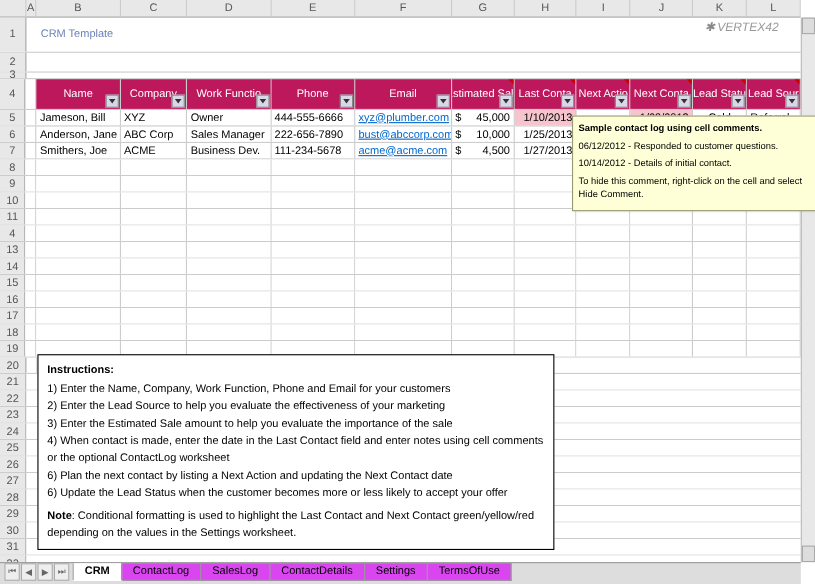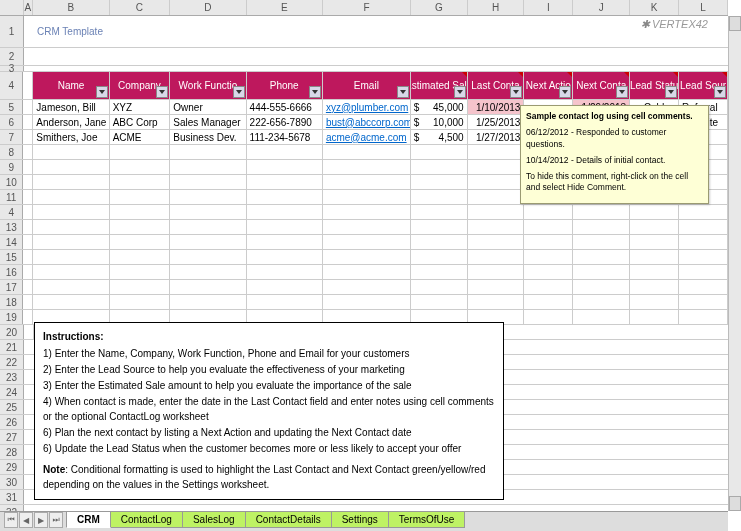--- a/index.html
+++ b/index.html
@@ -53,29 +53,29 @@
   .note-row { height: 15px; }
   .note-row .cell { font-size: 10px; }
   
   
   .instr-box { position: absolute; left: 34px; top: 322px; width: 470px; background: #fff; border: 1px solid #000; padding: 6px 8px; font-size: 10px; line-height: 1.5; }
   .instr-box .ititle { font-weight: bold; margin-bottom: 2px; }
   .instr-box p { margin: 1px 0; }
   .instr-box .inote { margin-top: 6px; }
   
   
-  .comment { position: absolute; left: 520px; top: 105px; width: 189px; background: #feffd6; border: 1px solid #9a9a72; padding: 5px; font-size: 8.5px; line-height: 1.4; z-index: 10; box-shadow: 1px 1px 2px rgba(0,0,0,0.2); }
+  .comment { position: absolute; left: 520px; top: 105px; width: 222px; background: #feffd6; border: 1px solid #9a9a72; padding: 5px; font-size: 8.5px; line-height: 1.4; z-index: 10; box-shadow: 1px 1px 2px rgba(0,0,0,0.2); }
   .comment .ct { font-weight: bold; margin-bottom:4px; }
   .comment p { margin: 4px 0; }
   
   
   .tabs { position: absolute; bottom: 0; left: 0; right: 13px; height: 20px; background: #ddd; display: flex; align-items: flex-start; border-top: 1px solid #999; }
   .tab-nav { display: flex; padding: 0 4px; gap:1px; }
   .tab-nav span { width: 14px; height: 16px; background:#eee; border:1px solid #aaa; display:flex; align-items:center; justify-content:center; font-size:8px; color:#666; }
-  .tab { padding: 2px 10px; background: #bef264; border: 1px solid #999; border-top:none; font-size: 10px; margin-left: -1px; position:relative; }
+  .tab { padding: 2px 10px; background: #d946ef; border: 1px solid #999; border-top:none; font-size: 10px; margin-left: -1px; position:relative; }
   .tab.active { background: #fff; font-weight: bold; border-bottom-color:#fff; z-index:1; }
   
   
   .vscroll { position:absolute; right:0; top:16px; bottom:20px; width:13px; background:#e8e8e8; border-left:1px solid #bbb; }
   .vscroll::before, .vscroll::after { content:""; position:absolute; left:0; right:0; height:13px; background:#ddd; border:1px solid #aaa; }
   .vscroll::before{ top:0; } .vscroll::after{ bottom:0; }
   
   .grid-area { position:absolute; top:0; left:0; right:13px; bottom:20px; overflow:hidden; }
 </style>
 </head>

